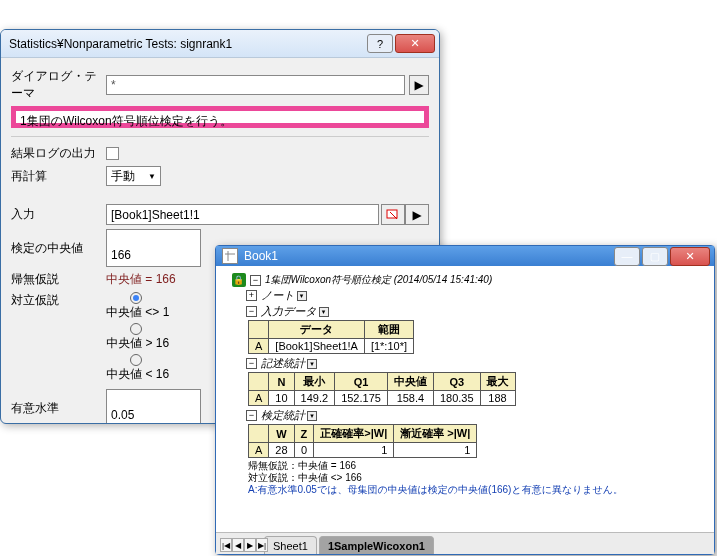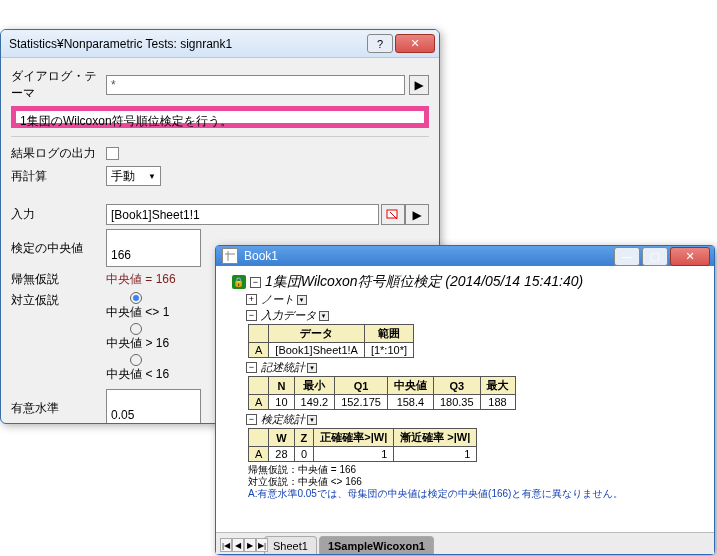--- a/index.html
+++ b/index.html
@@ -190,21 +190,21 @@
     <span class="ttl">Book1</span>
     <span class="win-btn min">—</span>
     <span class="win-btn max">▢</span>
     <span class="win-btn close">✕</span>
   </div>
 
   <div class="book-content">
     <div class="tree-line level1">
       <span class="lock-badge">🔒</span>
       <span class="tree-square">−</span>
-      <span class="italic-head" style="font-size:14px;">1集団Wilcoxon符号順位検定 (2014/05/14 15:41:40)</span>
+      <span class="italic-head" style="font-size:10px;">1集団Wilcoxon符号順位検定 (2014/05/14 15:41:40)</span>
     </div>
 
     <div class="tree-line level2">
       <span class="tree-square">+</span>
       <span class="italic-head">ノート</span>
       <span class="tiny-arrow">▾</span>
     </div>
 
     <div class="tree-line level2">
       <span class="tree-square">−</span>

